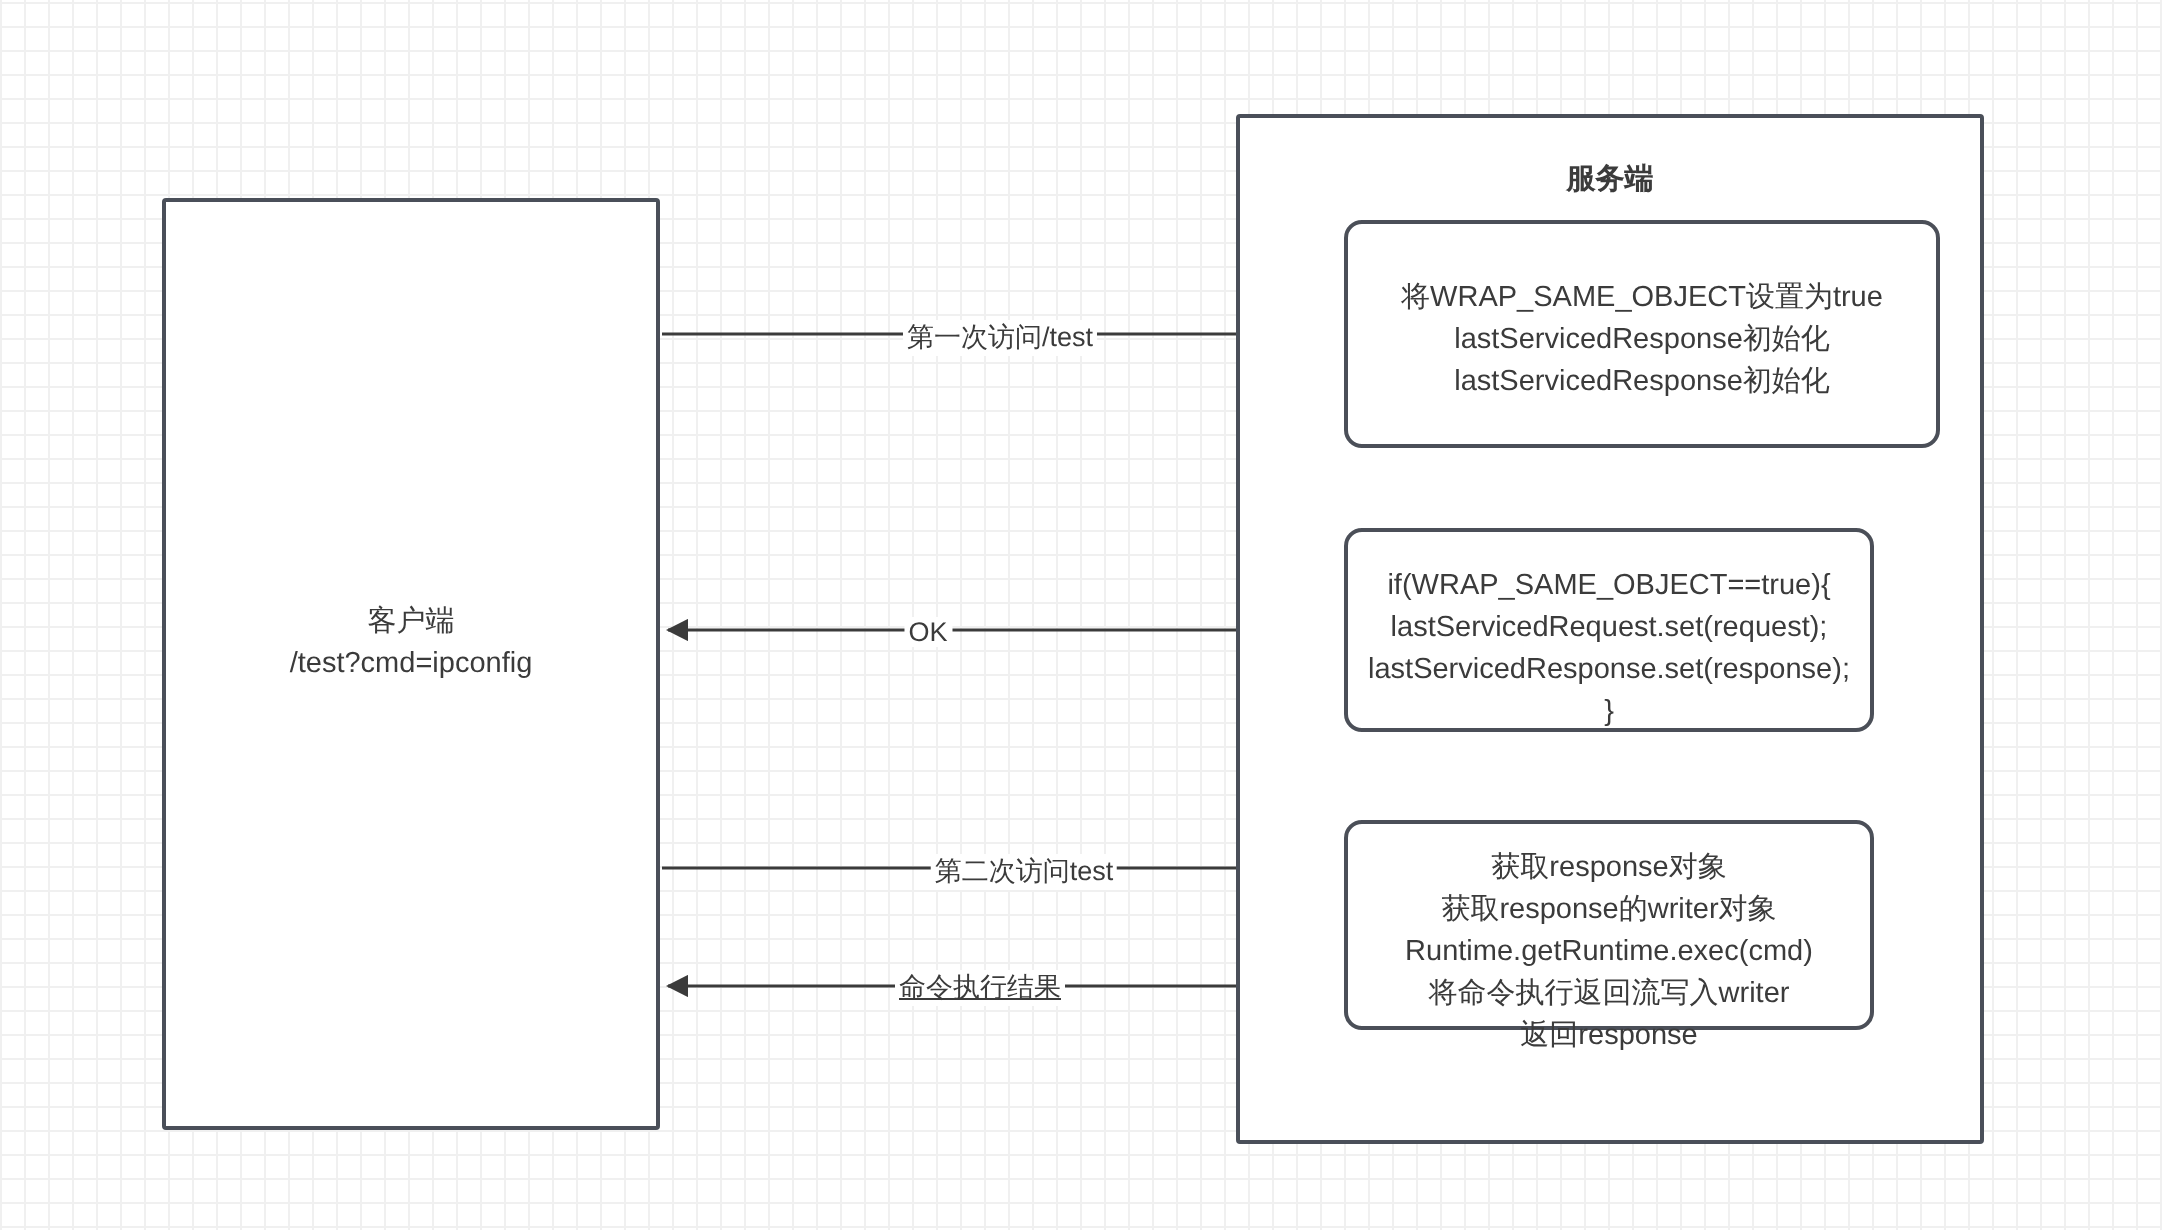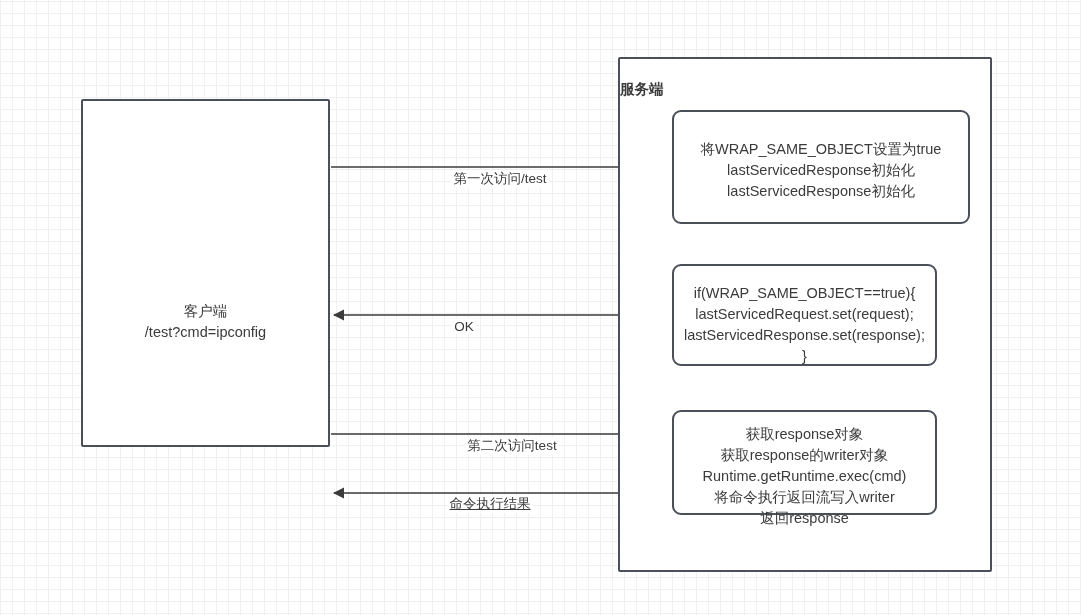--- a/index.html
+++ b/index.html
@@ -51,37 +51,38 @@
     color: #3b3b3b;
     font-size: 14.5px;
     line-height: 21px;
     white-space: pre-line;
   }
 
   #client-box {
     left: 81px;
     top: 99px;
     width: 249px;
-    height: 348px;
+    height: 466px;
   }
   #client-label {
     top: 200px;
   }
 
   #server-box {
     left: 618px;
     top: 57px;
     width: 374px;
     height: 515px;
   }
   #server-title {
     position: absolute;
     left: 0;
     right: 0;
     top: 21px;
+    text-align: center;
     font-size: 14.5px;
     font-weight: bold;
     color: #3b3b3b;
   }
 
   #proc-box-1 { left: 672px; top: 110px; width: 298px; height: 114px; }
   #proc-box-2 { left: 672px; top: 264px; width: 265px; height: 102px; }
   #proc-box-3 { left: 672px; top: 410px; width: 265px; height: 105px; }
 
   #proc-text-1 { top: 27px; }
@@ -98,21 +99,20 @@
   }
 
   .edge-label {
     position: absolute;
     font-size: 13.5px;
     color: #3b3b3b;
     background-color: #ffffff;
     padding: 0 2px;
     white-space: nowrap;
     transform: translate(-50%, -50%);
-    margin-top: 10px;
   }
 </style>
 </head>
 <body>
 
 <div id="canvas">
 
   <svg id="edges" xmlns="http://www.w3.org/2000/svg">
     <defs>
       <marker id="arrow-right" viewBox="0 0 10 10" refX="9" refY="5" markerWidth="7" markerHeight="7" orient="auto-start-reverse">

